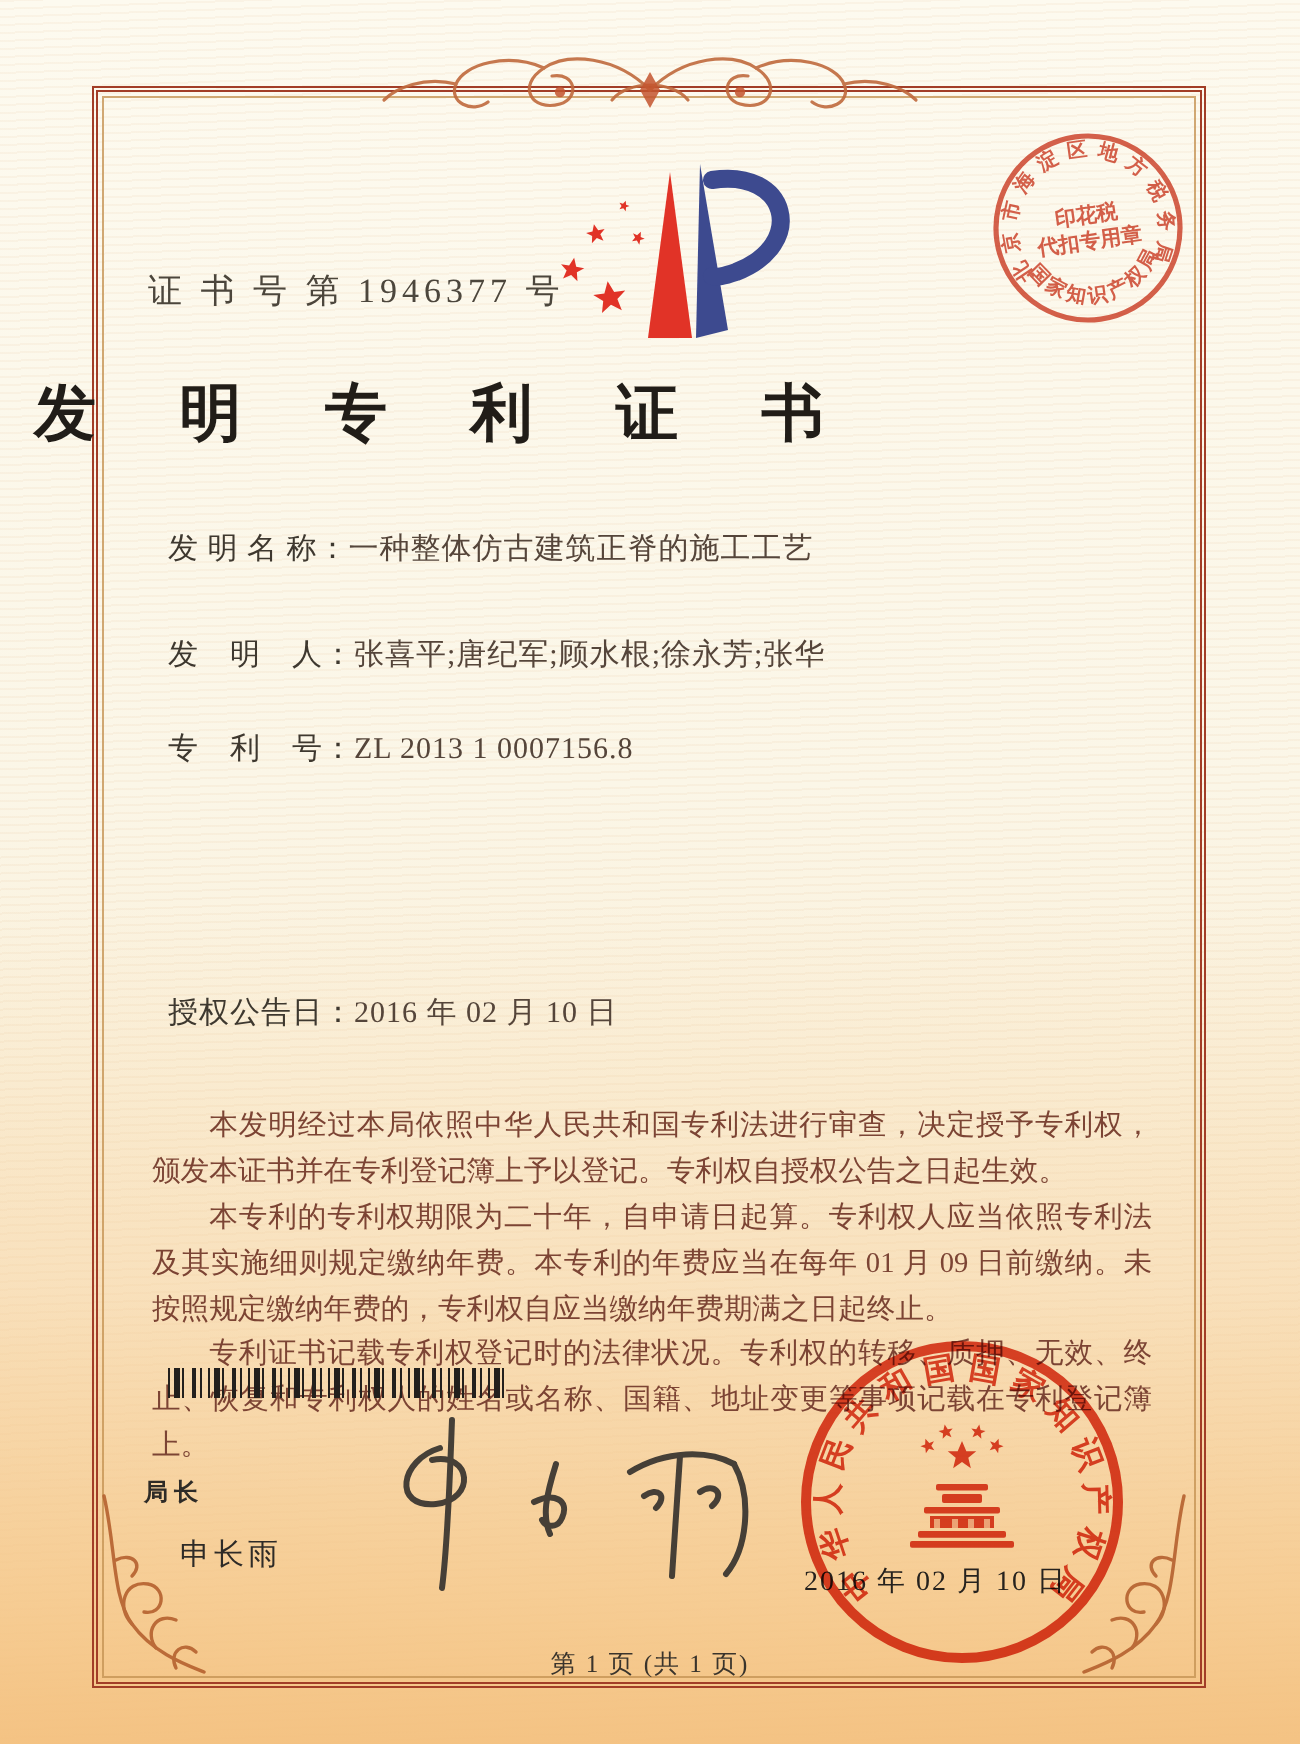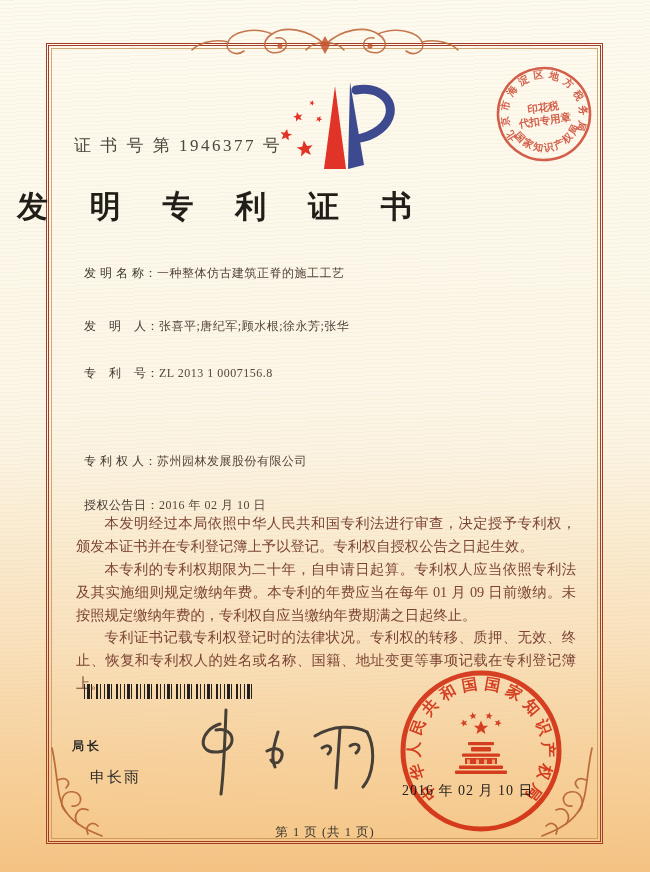--- a/index.html
+++ b/index.html
@@ -12,25 +12,25 @@
       linear-gradient(180deg,#fdfaef 0%,#fbf6e7 45%,#faf0da 62%,#f8e3c2 80%,#f5d2a2 100%);
   }
   
   .frame{position:absolute;left:46px;top:43px;width:551px;height:795px;
     border:3px double #a23d27;}
   .frame-inner{position:absolute;inset:2px;border:1px solid rgba(198,148,84,.8);}
   .abs{position:absolute;}
   .certno{left:74px;top:86px;font-size:17px;color:#4c463c;letter-spacing:2.5px;margin-top:48px;}
   .title{left:0;top:186px;width:650px;text-align:left;font-size:31px;font-weight:bold;
     color:#211d18;letter-spacing:17px;text-indent:17px;}
-  .row{left:84px;width:500px;font-size:12px;color:#41392f;letter-spacing:.5px;line-height:1.25;}
+  .row{left:84px;width:500px;font-size:15px;color:#41392f;letter-spacing:.5px;line-height:1.25;}
   .row .lbl{color:#3e382f;}
   .row .val{color:#55453a;}
   .r1{top:266px}.r2{top:319px}.r3{top:366px}.r4{top:411px}.r5{top:454px}.r6{top:498px}
-  .body-text{left:76px;top:512px;width:500px;font-size:14.3px;line-height:1.6;
+  .body-text{left:76px;top:552px;width:500px;font-size:14.3px;line-height:1.6;
     color:#7c4434;text-align:justify;}
   .body-text p{margin:0;text-indent:2em;}
   .barcode{left:84px;top:684px;width:170px;height:15px;
     background:repeating-linear-gradient(90deg,
       #23201d 0 1px, transparent 1px 3px,
       #23201d 3px 6px, transparent 6px 7px,
       #23201d 7px 8px, transparent 8px 12px,
       #23201d 12px 14px, transparent 14px 16px,
       #23201d 16px 17px, transparent 17px 20px);}
   .director{left:72px;top:738px;font-family:"Liberation Sans","DejaVu Sans",sans-serif;
@@ -136,21 +136,20 @@
       </g>
     <text x="50" y="47" text-anchor="middle" font-size="10.5" font-weight="bold" fill="#cf4630">印花税</text>
     <text x="50" y="60" text-anchor="middle" font-size="10.5" font-weight="bold" fill="#cf4630">代扣专用章</text>
   </svg>
 
   <div class="abs title">发 明 专 利 证 书</div>
 
   <div class="abs row r1"><span class="lbl">发 明 名 称：</span><span class="val">一种整体仿古建筑正脊的施工工艺</span></div>
   <div class="abs row r2"><span class="lbl">发　明　人：</span><span class="val">张喜平;唐纪军;顾水根;徐永芳;张华</span></div>
   <div class="abs row r3"><span class="lbl">专　利　号：</span><span class="val">ZL 2013 1 0007156.8</span></div>
-  <div class="abs row r5"><span class="lbl">专 利 权 人：</span><span class="val">苏州园林发展股份有限公司</span></div>
   <div class="abs row r6"><span class="lbl">授权公告日：</span><span class="val">2016 年 02 月 10 日</span></div>
 
   <div class="abs body-text">
     <p>本发明经过本局依照中华人民共和国专利法进行审查，决定授予专利权，颁发本证书并在专利登记簿上予以登记。专利权自授权公告之日起生效。</p>
     <p>本专利的专利权期限为二十年，自申请日起算。专利权人应当依照专利法及其实施细则规定缴纳年费。本专利的年费应当在每年 01 月 09 日前缴纳。未按照规定缴纳年费的，专利权自应当缴纳年费期满之日起终止。</p>
     <p>专利证书记载专利权登记时的法律状况。专利权的转移、质押、无效、终止、恢复和专利权人的姓名或名称、国籍、地址变更等事项记载在专利登记簿上。</p>
   </div>
 
   <div class="abs barcode"></div>
 

